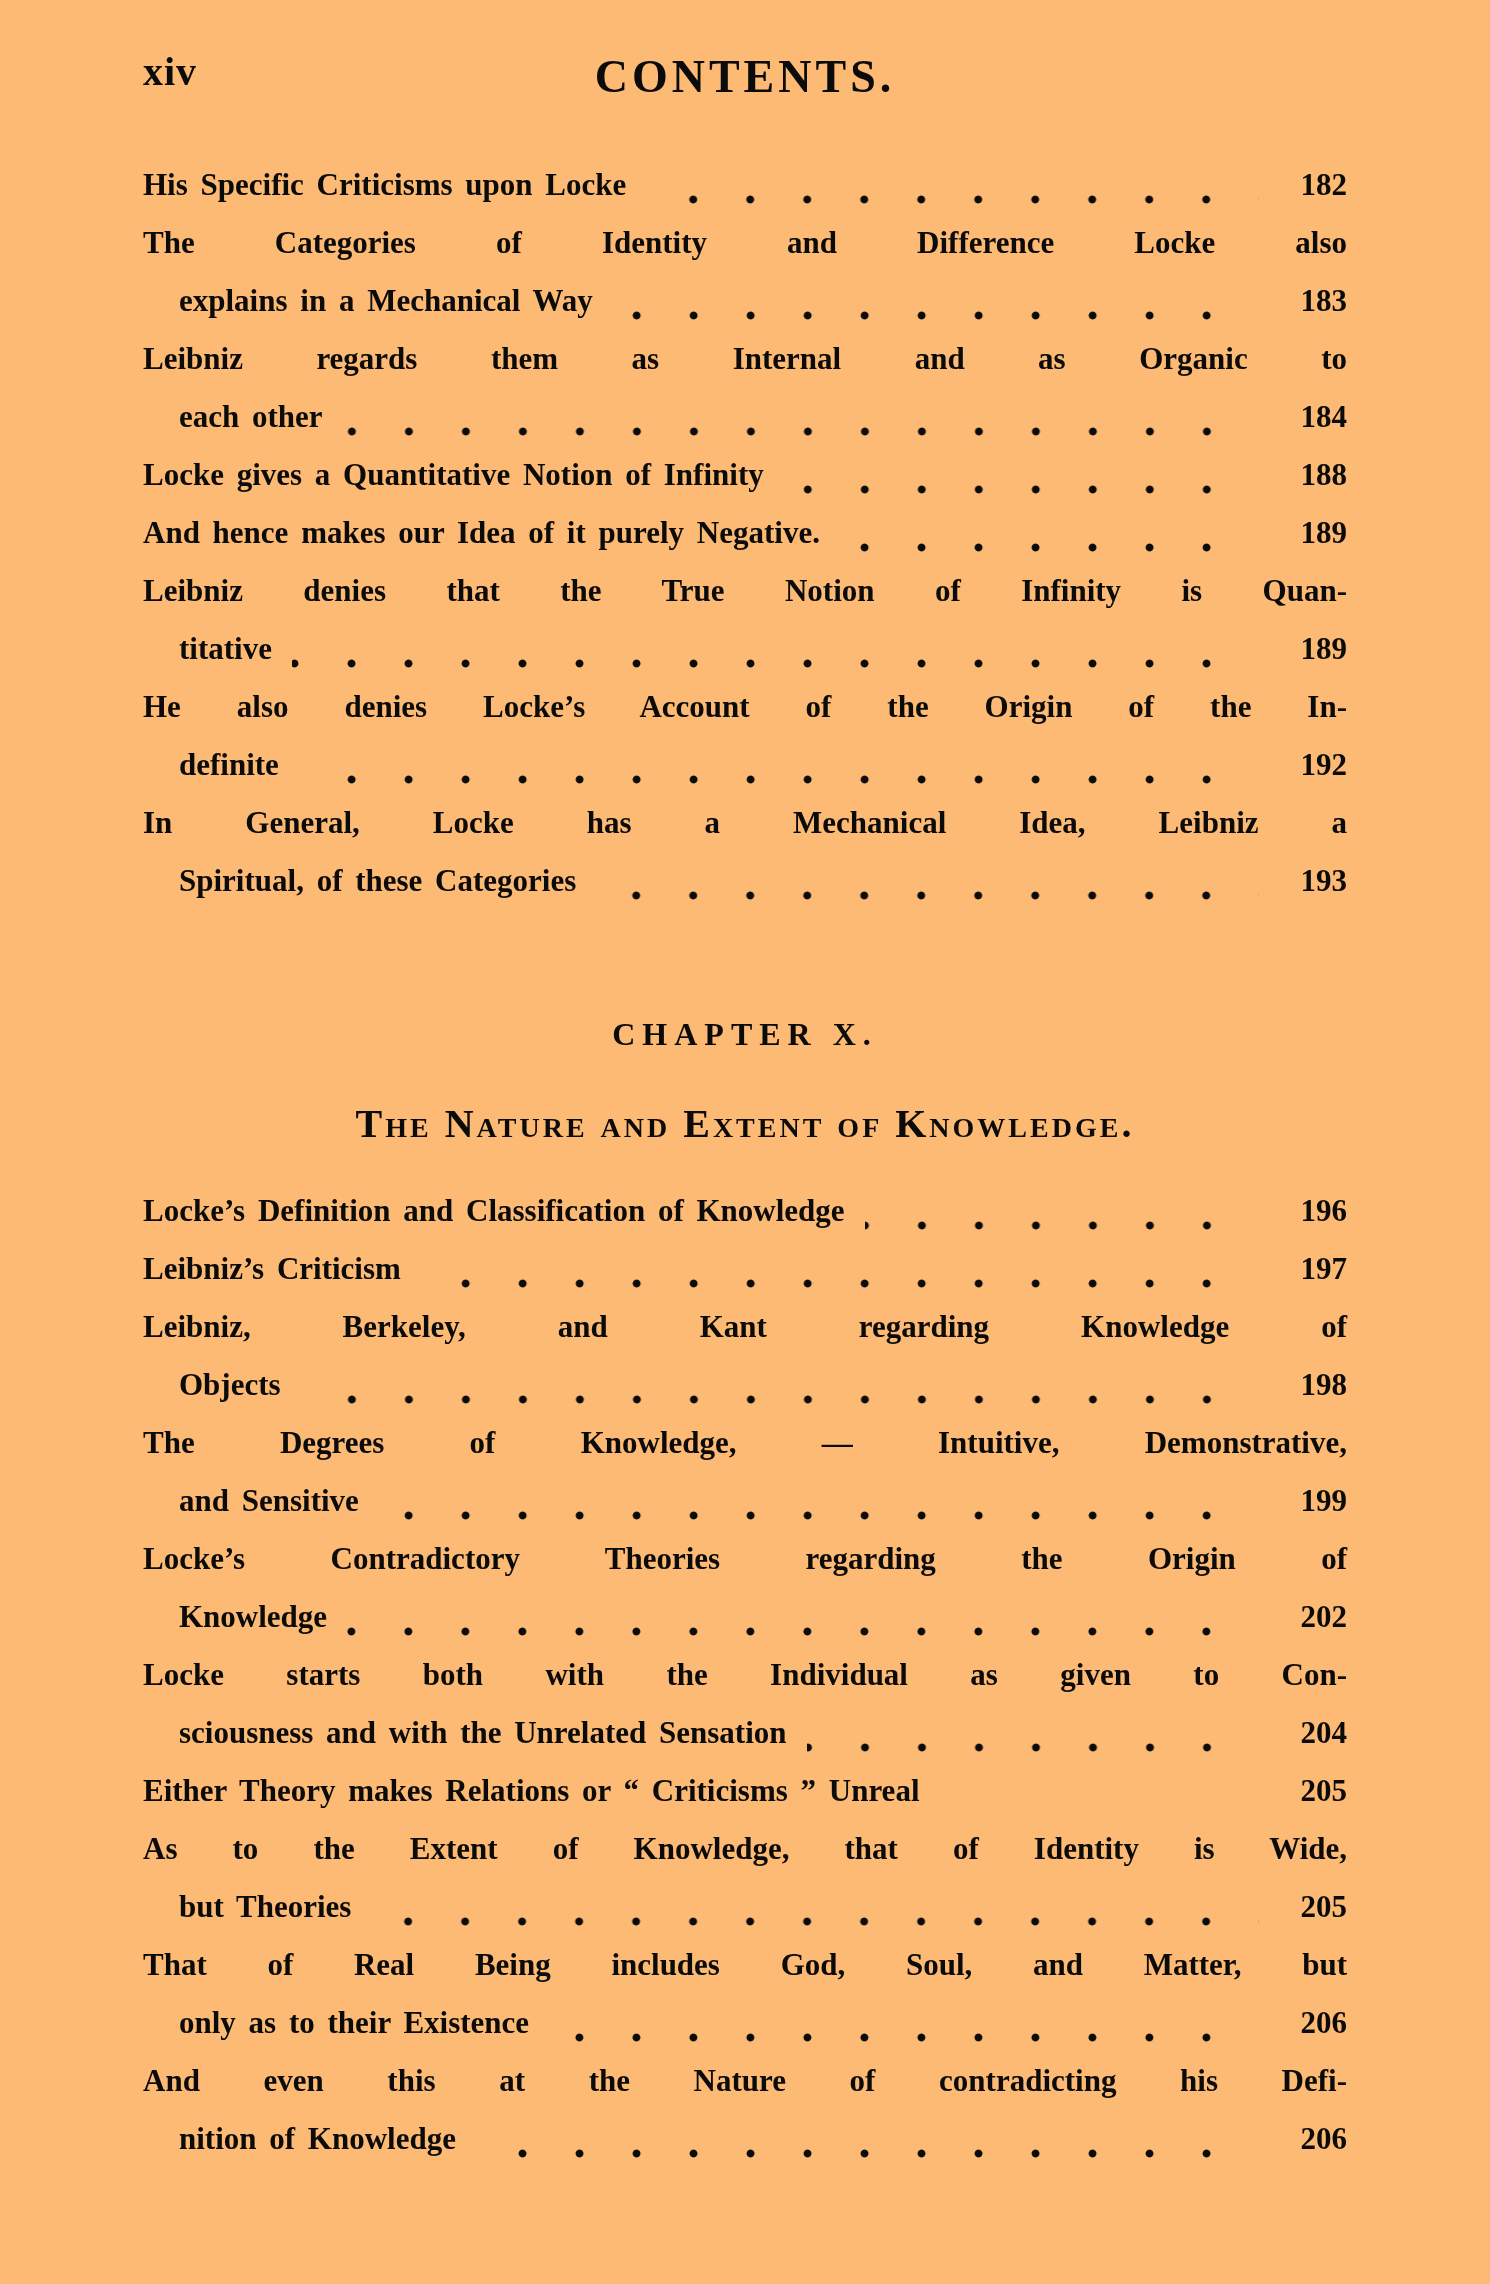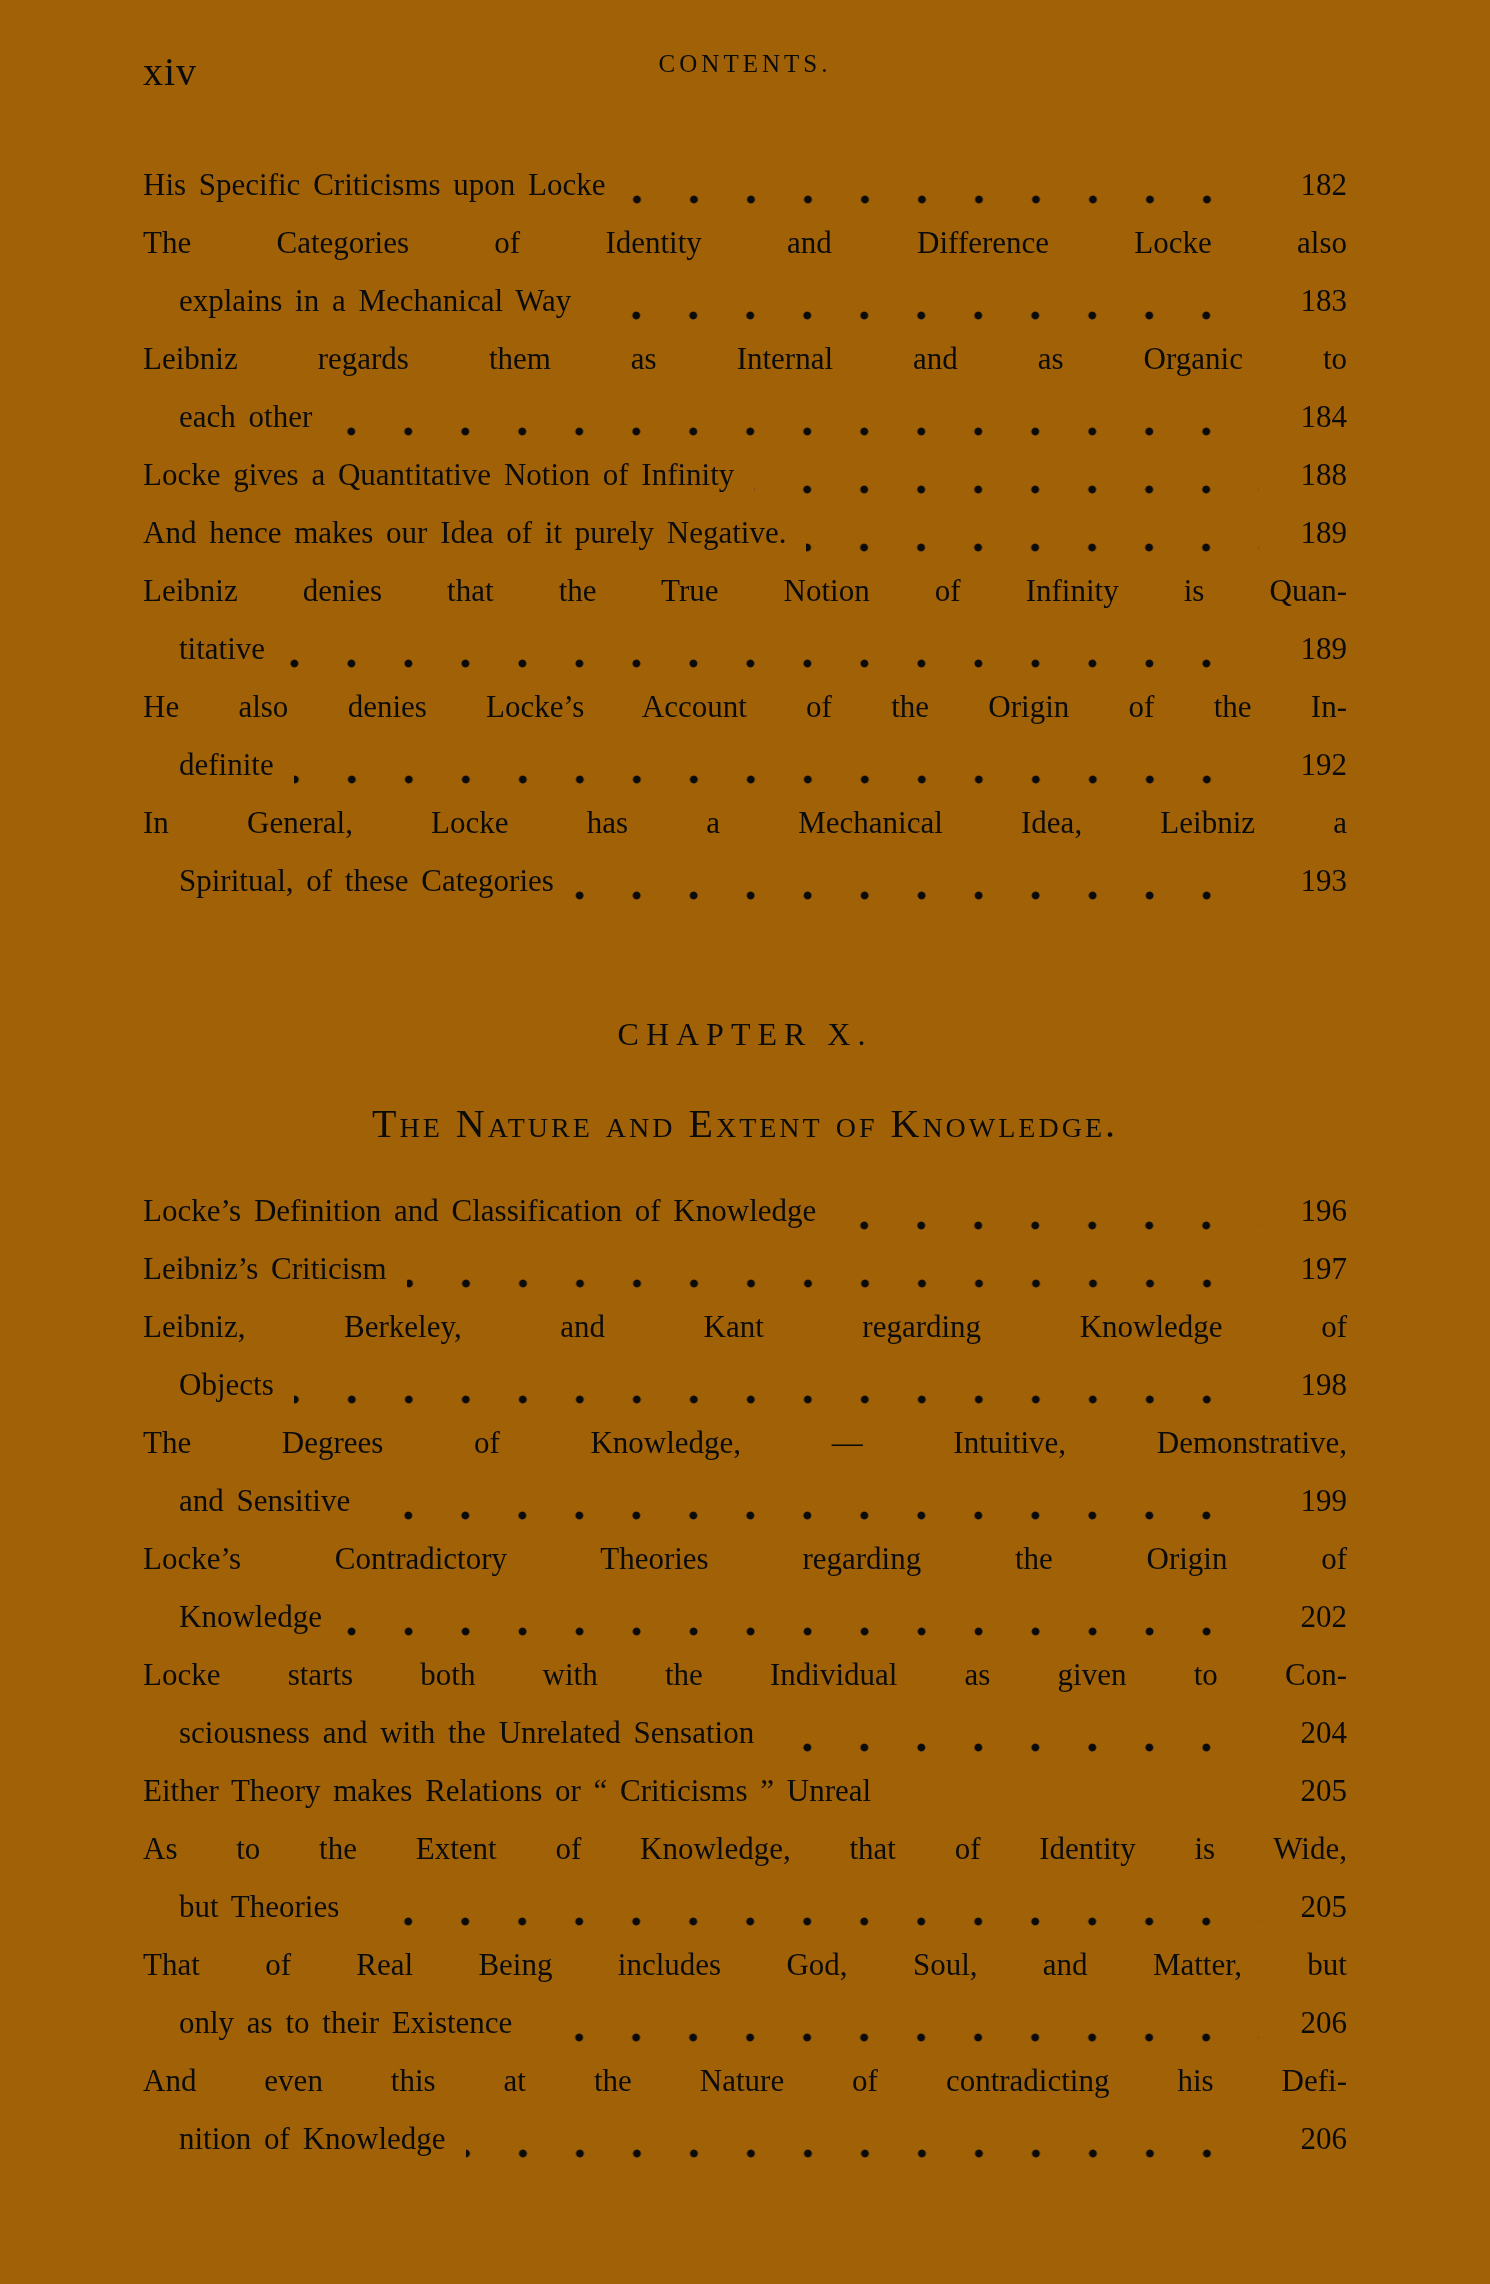--- a/index.html
+++ b/index.html
@@ -1,36 +1,36 @@
 <!DOCTYPE html>
 <html><head>
 <meta charset="utf-8">
 <style>
   html, body { margin: 0; padding: 0; background: #ffffff; }
   .page {
     position: relative;
     width: 1490px;
     height: 2284px;
     box-sizing: border-box;
-    background: #a16207;
+    background: #fdba74;
     color: #0b0b0b;
     font-family: "Liberation Serif", "DejaVu Serif", serif;
-    font-weight: normal;
+    font-weight: bold;
     padding: 48px 143px 0 143px;
     overflow: hidden;
   }
   .header { position: relative; height: 48px; }
   .folio {
     position: absolute; left: 0; top: 0;
     font-size: 40px; letter-spacing: 1px;
   }
   .running-head {
     position: absolute; left: 50%; top: 2px;
     transform: translateX(-50%);
-    font-size: 25px; letter-spacing: 4px;
+    font-size: 46px; letter-spacing: 4px;
   }
   .toc-a { margin-top: 60px; }
   .toc-b { margin-top: 30px; }
   .row {
     display: flex;
     align-items: baseline;
     line-height: 58px;
     font-size: 31px;
     word-spacing: 5px;
     white-space: nowrap;

